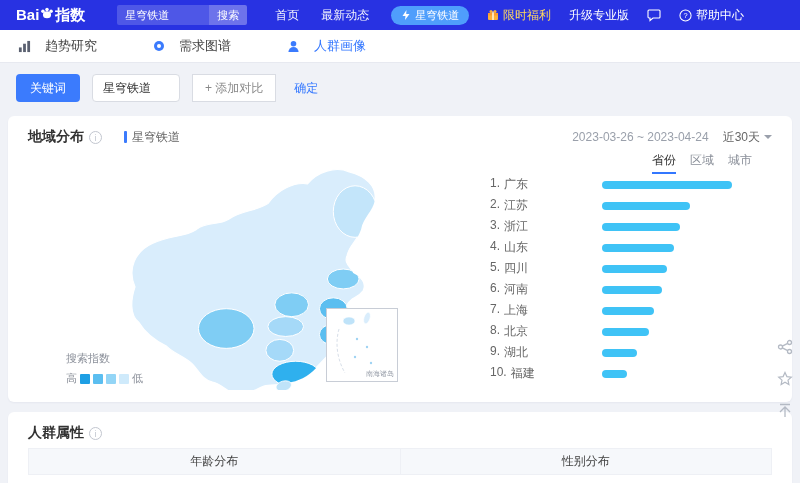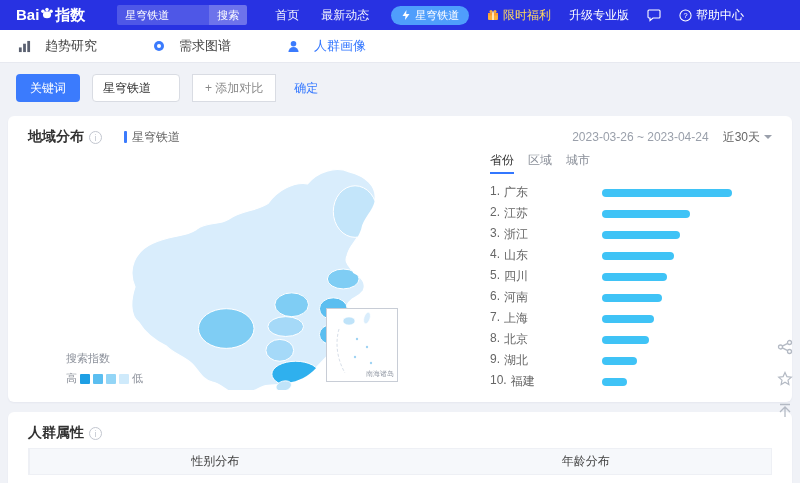--- a/index.html
+++ b/index.html
@@ -50,21 +50,21 @@
   
   .map-wrap { position:absolute; left:48px; top:44px; width:396px; height:230px; cursor:pointer; }
   .map-legend { position:absolute; left:58px; bottom:16px; font-size:11px; color:#8a8f99; }
   .map-legend .row { display:flex; align-items:center; gap:3px; margin-top:5px; }
   .map-legend .sq { width:10px; height:10px; border-radius:1px; display:inline-block; }
   .inset { position:absolute; left:318px; top:192px; width:72px; height:74px; border:1px solid #c8cdd6; background:#fff; }
   .inset .cap { position:absolute; right:3px; bottom:2px; font-size:7px; color:#9aa0ab; }
 
   
   .rank-area { position:absolute; right:40px; top:36px; width:262px; }
-  .rank-tabs { display:flex; gap:14px; font-size:12px; color:#8a8f99; margin-bottom:8px; }
+  .rank-tabs { display:flex; justify-content:flex-end; gap:14px; font-size:12px; color:#8a8f99; margin-bottom:0; }
   .rank-tab { cursor:pointer; padding-bottom:3px; }
   .rank-tab.active { color:#333; border-bottom:2px solid #3377ff; }
   .rank-row { display:flex; align-items:center; height:21px; }
   .rank-label { width:112px; font-size:12px; color:#666; display:flex; gap:4px; }
   .rank-bar-track { width:130px; height:8px; }
   .rank-bar { height:8px; background:#3fc3f6; border-radius:4px; }
 
   
   .demo-table-head { display:flex; margin:0 20px; background:#f6f8fb; border:1px solid #eef0f5; }
   .demo-cell { flex:1; text-align:center; font-size:12px; color:#444; padding:4px 0; }
@@ -338,22 +338,22 @@
     </div>
   </div>
 </div>
 
 <div class="card card-demo">
   <div class="card-head" style="padding-bottom:6px;">
     <span class="card-title">人群属性</span>
     <span class="info-i">i</span>
   </div>
   <div class="demo-table-head">
+    <div class="demo-cell">年龄分布</div>
     <div class="demo-cell" style="border-left:1px solid #eef0f5">性别分布</div>
-    <div class="demo-cell">年龄分布</div>
   </div>
   <div class="demo-legends">
     <div class="demo-legend">
       <span class="legend-item">
           <span>星穹铁道</span>
         </span>
       <span class="legend-item">
           <span>全网分布</span>
         </span>
 

